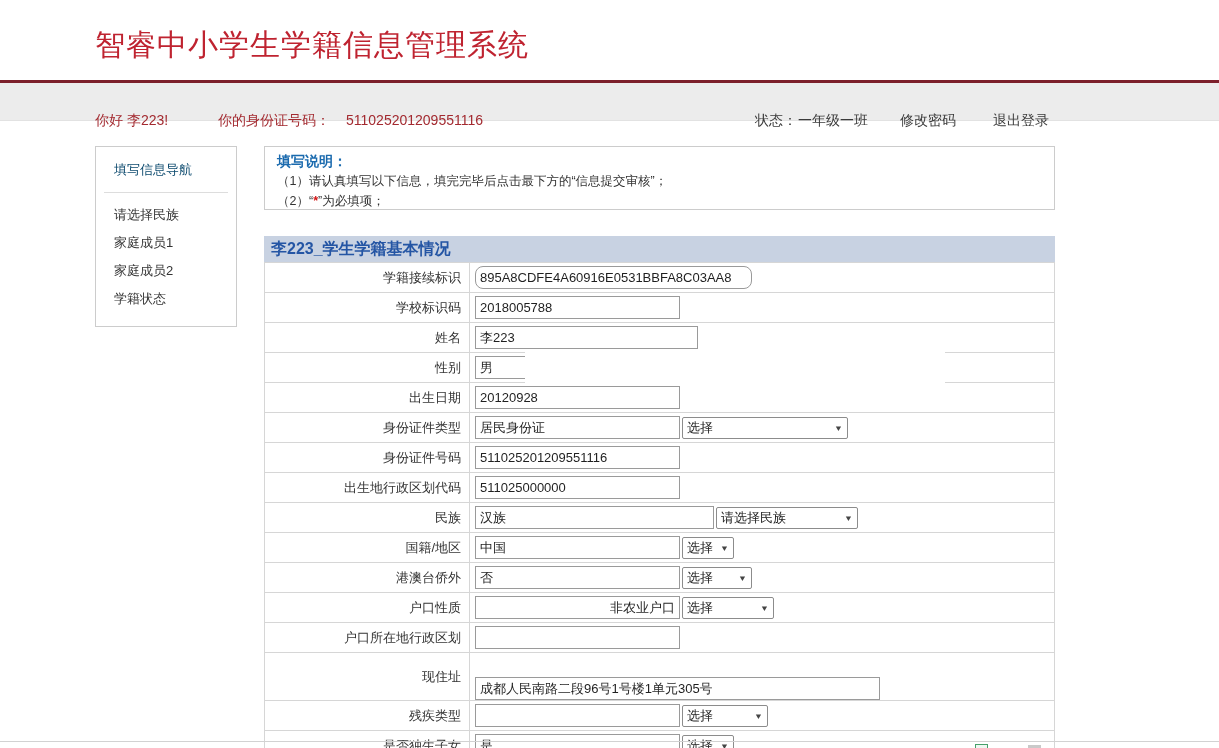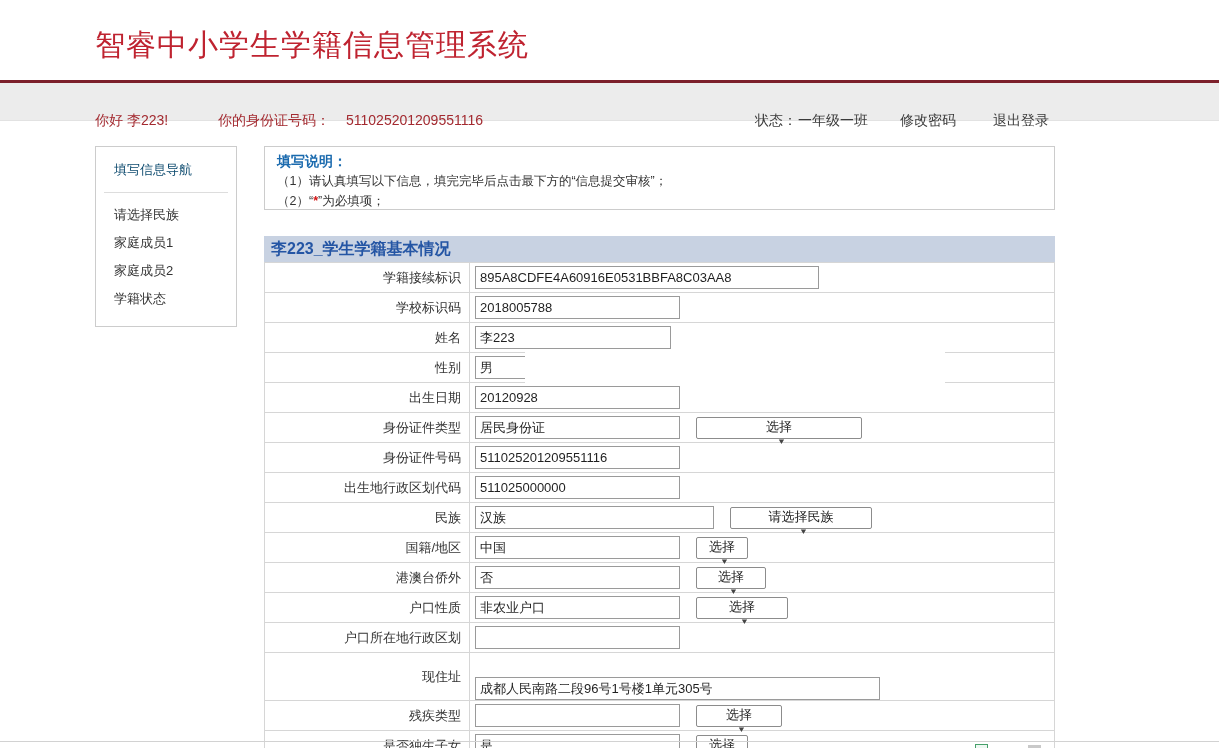--- a/index.html
+++ b/index.html
@@ -34,21 +34,21 @@
   .instructions-title{font-size:14px;font-weight:bold;color:#1a6aae;line-height:18px;font-family:Liberation Serif, serif;}
   .instruction-line{font-size:12.5px;color:#333;line-height:20px;white-space:nowrap;}
   .req-star{color:#d21414;font-weight:bold;}
   .section-header{margin-top:26px;height:26px;line-height:26px;background:#c8d2e2;color:#2455a4;font-weight:bold;font-size:16px;padding-left:7px;box-sizing:border-box;}
   
   table.form-table{border-collapse:collapse;width:791px;table-layout:fixed;background:#fff;}
   .form-table td{border:1px solid #d6d6d6;height:29px;font-size:13px;color:#333;padding:0;}
   .form-table td.lbl{width:196px;text-align:right;padding-right:8px;white-space:nowrap;}
   .form-table td.val{padding-left:5px;}
   input.txt{box-sizing:border-box;height:23px;border:1px solid #9a9a9a;font-size:13px;padding:0 4px;color:#1f1f1f;font-family:inherit;vertical-align:middle;background:#fff;}
-  .sel{box-sizing:border-box;display:inline-flex;align-items:center;justify-content:space-between;margin-left:16px;height:22px;border:1px solid #8c8c8c;border-radius:2px;background:#fff;font-size:13px;color:#222;padding:0 4px;vertical-align:middle;cursor:pointer;flex-direction:column;}
+  .sel{box-sizing:border-box;display:inline-flex;align-items:center;justify-content:space-between;margin-left:2px;height:22px;border:1px solid #8c8c8c;border-radius:2px;background:#fff;font-size:13px;color:#222;padding:0 4px;vertical-align:middle;cursor:pointer;}
   .sel-arrow{font-size:9px;color:#444;margin-left:5px;transform:scaleY(.9);}
   
   .patch{position:absolute;left:525px;top:351px;width:420px;height:32px;background:#ffffff;z-index:3;}
   .bottom-rule{position:absolute;top:741px;left:0;width:1219px;border-top:1px solid #d2d2d2;height:0;}
   .partial-checkbox{position:absolute;left:975px;top:744px;width:13px;height:12px;border:1px solid #46a06a;background:#eef8f2;box-sizing:border-box;}
   .partial-icon{position:absolute;left:1028px;top:745px;width:13px;height:8px;background:#c9c9c9;}
 </style>
 </head>
 <body>
 
@@ -82,29 +82,29 @@
     <div class="instruction-line">（1）请认真填写以下信息，填完完毕后点击最下方的“信息提交审核”；</div>
     <div class="instruction-line"><span>（2）“</span><span class="req-star">*</span><span>”为必填项；</span></div>
   </div>
 
   <div class="section-header">李223_学生学籍基本情况</div>
 
   <table class="form-table">
     <tbody>
         <tr>
           <td class="lbl">学籍接续标识</td>
-          <td class="val"><input class="txt" type="text" value="895A8CDFE4A60916E0531BBFA8C03AA8" style="width: 344px;"></td>
+          <td class="val"><input class="txt" type="text" value="895A8CDFE4A60916E0531BBFA8C03AA8" style="width: 277px; border-radius: 8px;"></td>
         </tr>
         <tr>
           <td class="lbl">学校标识码</td>
           <td class="val"><input class="txt" type="text" value="2018005788" style="width: 205px;"></td>
         </tr>
         <tr>
           <td class="lbl">姓名</td>
-          <td class="val"><input class="txt" type="text" value="李223" style="width: 196px;"></td>
+          <td class="val"><input class="txt" type="text" value="李223" style="width: 223px;"></td>
         </tr>
         <tr>
           <td class="lbl">性别</td>
           <td class="val"><input class="txt" type="text" value="男" style="width: 205px;"></td>
         </tr>
         <tr>
           <td class="lbl">出生日期</td>
           <td class="val"><input class="txt" type="text" value="20120928" style="width: 205px;"></td>
         </tr>
         <tr>
@@ -138,21 +138,21 @@
         </tr>
         <tr>
           <td class="lbl">港澳台侨外</td>
           <td class="val"><input class="txt" type="text" value="否" style="width: 205px;"><div class="sel" style="width: 70px;">
               <span>选择</span>
               <span class="sel-arrow">▼</span>
             </div></td>
         </tr>
         <tr>
           <td class="lbl">户口性质</td>
-          <td class="val"><input class="txt" type="text" value="非农业户口" style="width: 205px;"><div class="sel" style="width: 92px;">
+          <td class="val"><input class="txt" type="text" value="非农业户口" style="width: 205px; text-align: right;"><div class="sel" style="width: 92px;">
               <span>选择</span>
               <span class="sel-arrow">▼</span>
             </div></td>
         </tr>
         <tr>
           <td class="lbl">户口所在地行政区划</td>
           <td class="val"><input class="txt" type="text" style="width: 205px;"></td>
         </tr>
         <tr>
           <td class="lbl">现住址</td>

